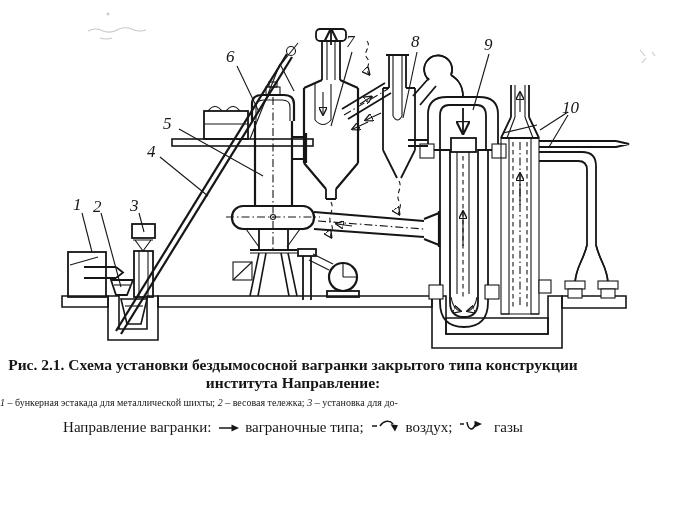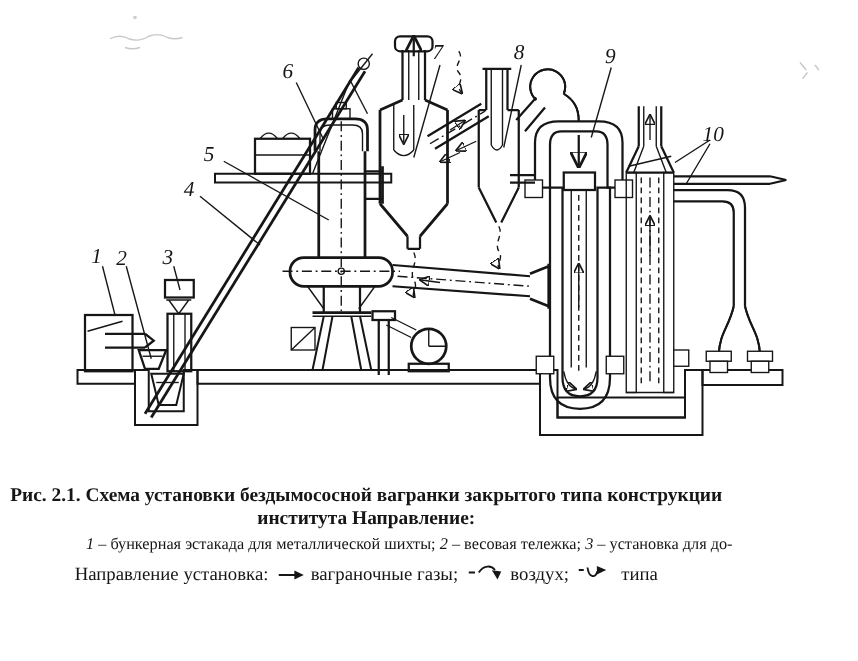--- a/index.html
+++ b/index.html
@@ -3,24 +3,24 @@
 <meta charset="utf-8">
 <style>
   html,body{margin:0;padding:0;background:#ffffff;}
   .page{position:relative;width:686px;height:529px;background:#ffffff;overflow:hidden;
         font-family:"Liberation Serif", serif;color:#161616;}
   .diagram-wrap{position:absolute;left:0;top:0;width:686px;height:372px;}
   .diagram-wrap svg{display:block;}
   .label-layer{position:absolute;left:0;top:0;width:686px;height:372px;pointer-events:none;}
   .dlabel{position:absolute;font-style:italic;font-size:17px;line-height:17px;
           font-family:"Liberation Serif", serif;color:#161616;}
-  .caption{position:absolute;left:0;top:388px;width:586px;}
+  .caption{position:absolute;left:0;top:356px;width:586px;}
   .cap-title{font-weight:bold;font-size:15.5px;line-height:18px;text-align:center;}
   .cap-legend{margin-top:2px;}
-  .cap-line{font-size:13px;line-height:17.5px;text-align:right;white-space:nowrap;}
+  .cap-line{font-size:10px;line-height:17.5px;text-align:left;white-space:nowrap;}
   .cap-line i{font-style:italic;}
   .dir-line{margin-top:6px;font-size:15px;text-align:center;white-space:nowrap;}
   .dir-item{margin-left:7px;}
   .dir-icon{display:inline-block;vertical-align:-2px;margin-right:1px;}
   
   .dwg path,.dwg line,.dwg rect,.dwg circle,.dwg polyline{stroke:#161616;fill:none;stroke-width:1.6;}
   .dwg .b{stroke-width:2.2;} .dwg .m{stroke-width:1.8;} .dwg .t{stroke-width:1.1;}
   .dwg .dash{stroke-dasharray:4.5,3.5;} .dwg .dd{stroke-dasharray:8,3,1.5,3;}
   .dwg .wfill{fill:#ffffff;}
   .dwg .ghost{stroke:#9a9a9a;opacity:.55;}
@@ -250,28 +250,28 @@
       </div>
   </div>
 
   <div class="caption">
     <div class="cap-title">Рис. 2.1. Схема установки бездымососной вагранки закрытого типа конструкции</div>
     <div class="cap-title">института Направление:</div>
     <div class="cap-legend">
         <div class="cap-line"><i>1</i> – бункерная эстакада для металлической шихты; <i>2</i> – весовая тележка; <i>3</i> – установка для до-</div>
       </div>
     <div class="dir-line">
-      <span>Направление установка:</span><span><span class="dir-item"><span class="dir-icon"><svg width="22" height="12" viewBox="0 0 22 12">
+      <span>Направление вагранки:</span><span><span class="dir-item"><span class="dir-icon"><svg width="22" height="12" viewBox="0 0 22 12">
                 <line x1="1" y1="6" x2="15" y2="6" stroke="#161616" stroke-width="1.5"></line>
                 <path d="M21,6 L13.5,2.4 L13.5,9.6 z" fill="#161616"></path>
-              </svg></span><span> ваграночные газы;</span></span><span class="dir-item"><span class="dir-icon"><svg width="30" height="16" viewBox="0 0 30 16">
+              </svg></span><span> ваграночные типа;</span></span><span class="dir-item"><span class="dir-icon"><svg width="30" height="16" viewBox="0 0 30 16">
                 <line x1="1" y1="8" x2="6" y2="8" stroke="#161616" stroke-width="1.5"></line>
                 <path d="M9,8 C13,2 19,2 22,6" fill="none" stroke="#161616" stroke-width="1.5"></path>
                 <path d="M24,13.5 L19.5,6.2 L27,7.2 z" fill="#161616"></path>
               </svg></span><span> воздух;</span></span><span class="dir-item"><span class="dir-icon"><svg width="30" height="16" viewBox="0 0 30 16">
                 <line x1="1" y1="6" x2="5" y2="6" stroke="#161616" stroke-width="1.5"></line>
                 <path d="M8,4 C9,12 14,13 16,7" fill="none" stroke="#161616" stroke-width="1.5"></path>
                 <path d="M23,6 L15.5,2.8 L15.5,9.6 z" fill="#161616"></path>
-              </svg></span><span> типа</span></span></span>
+              </svg></span><span> газы</span></span></span>
     </div>
   </div>
 
 </div>
 
 </body></html>

